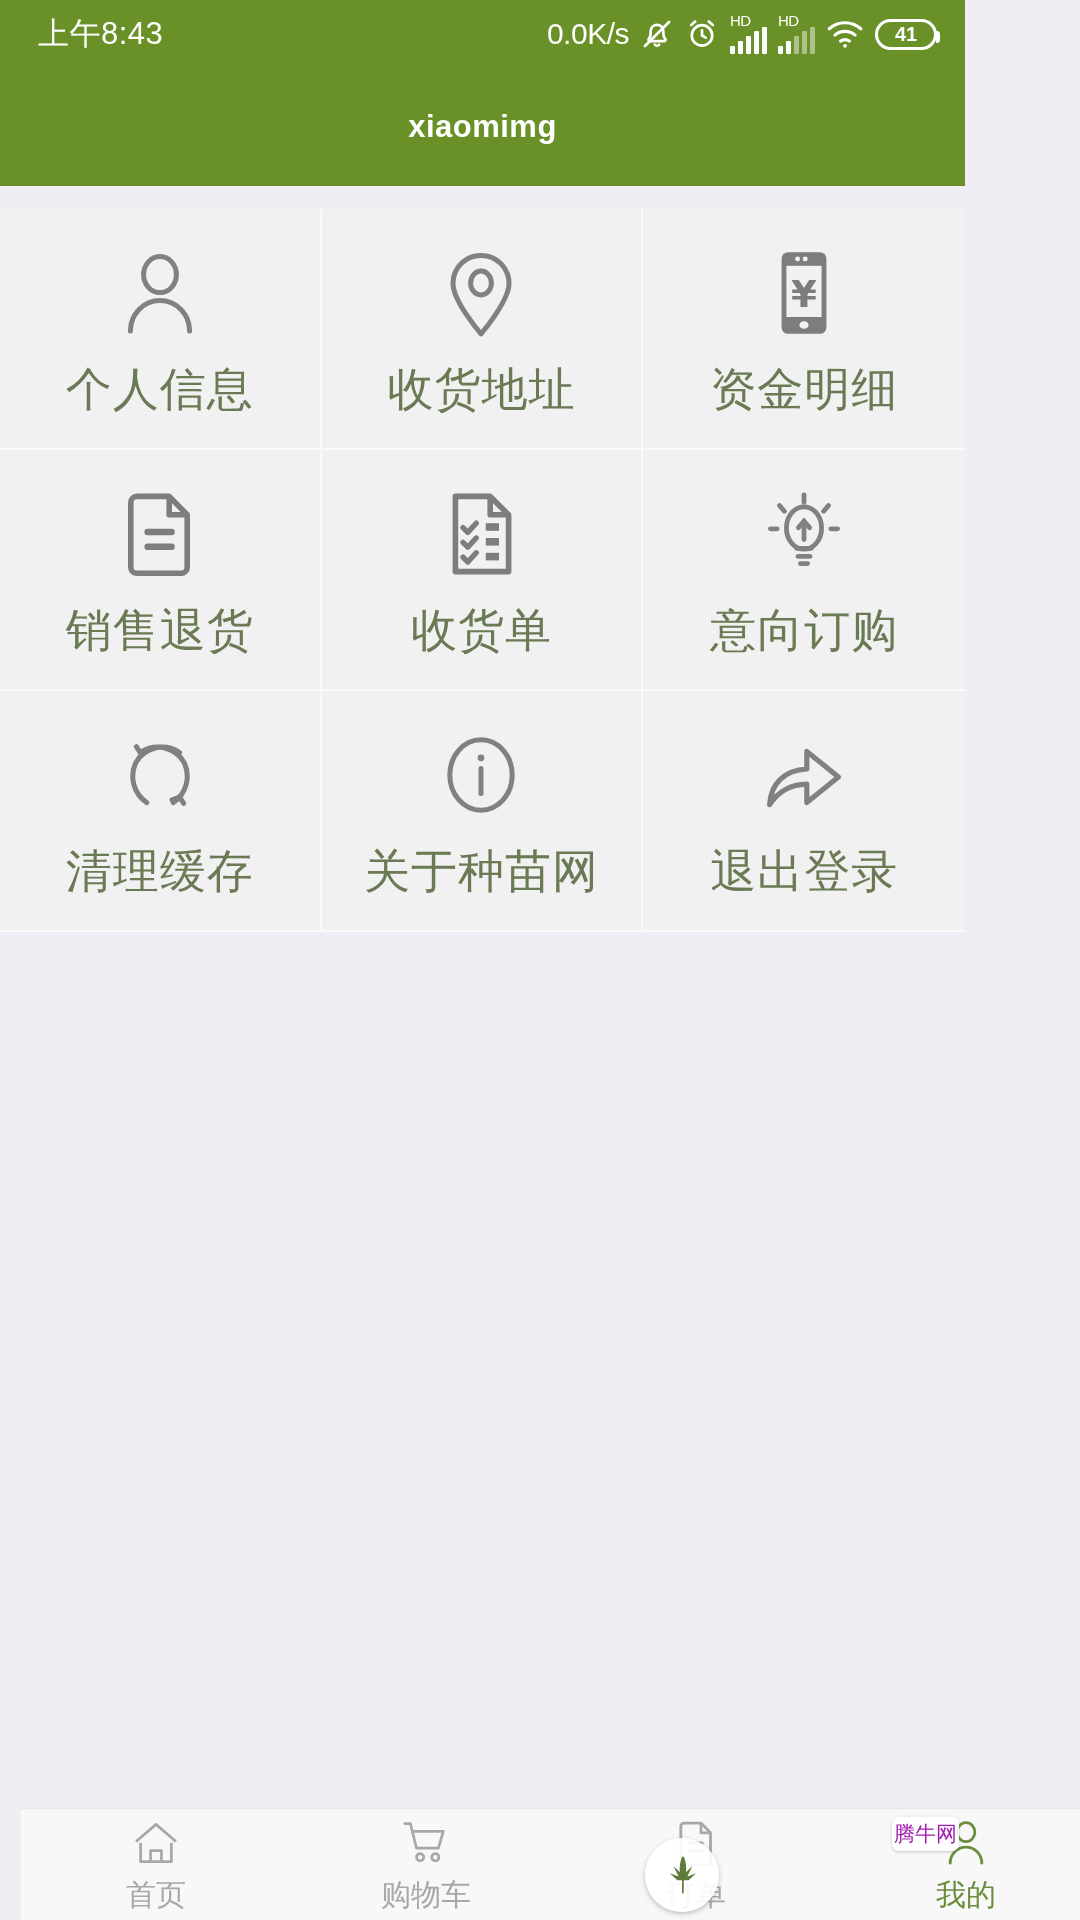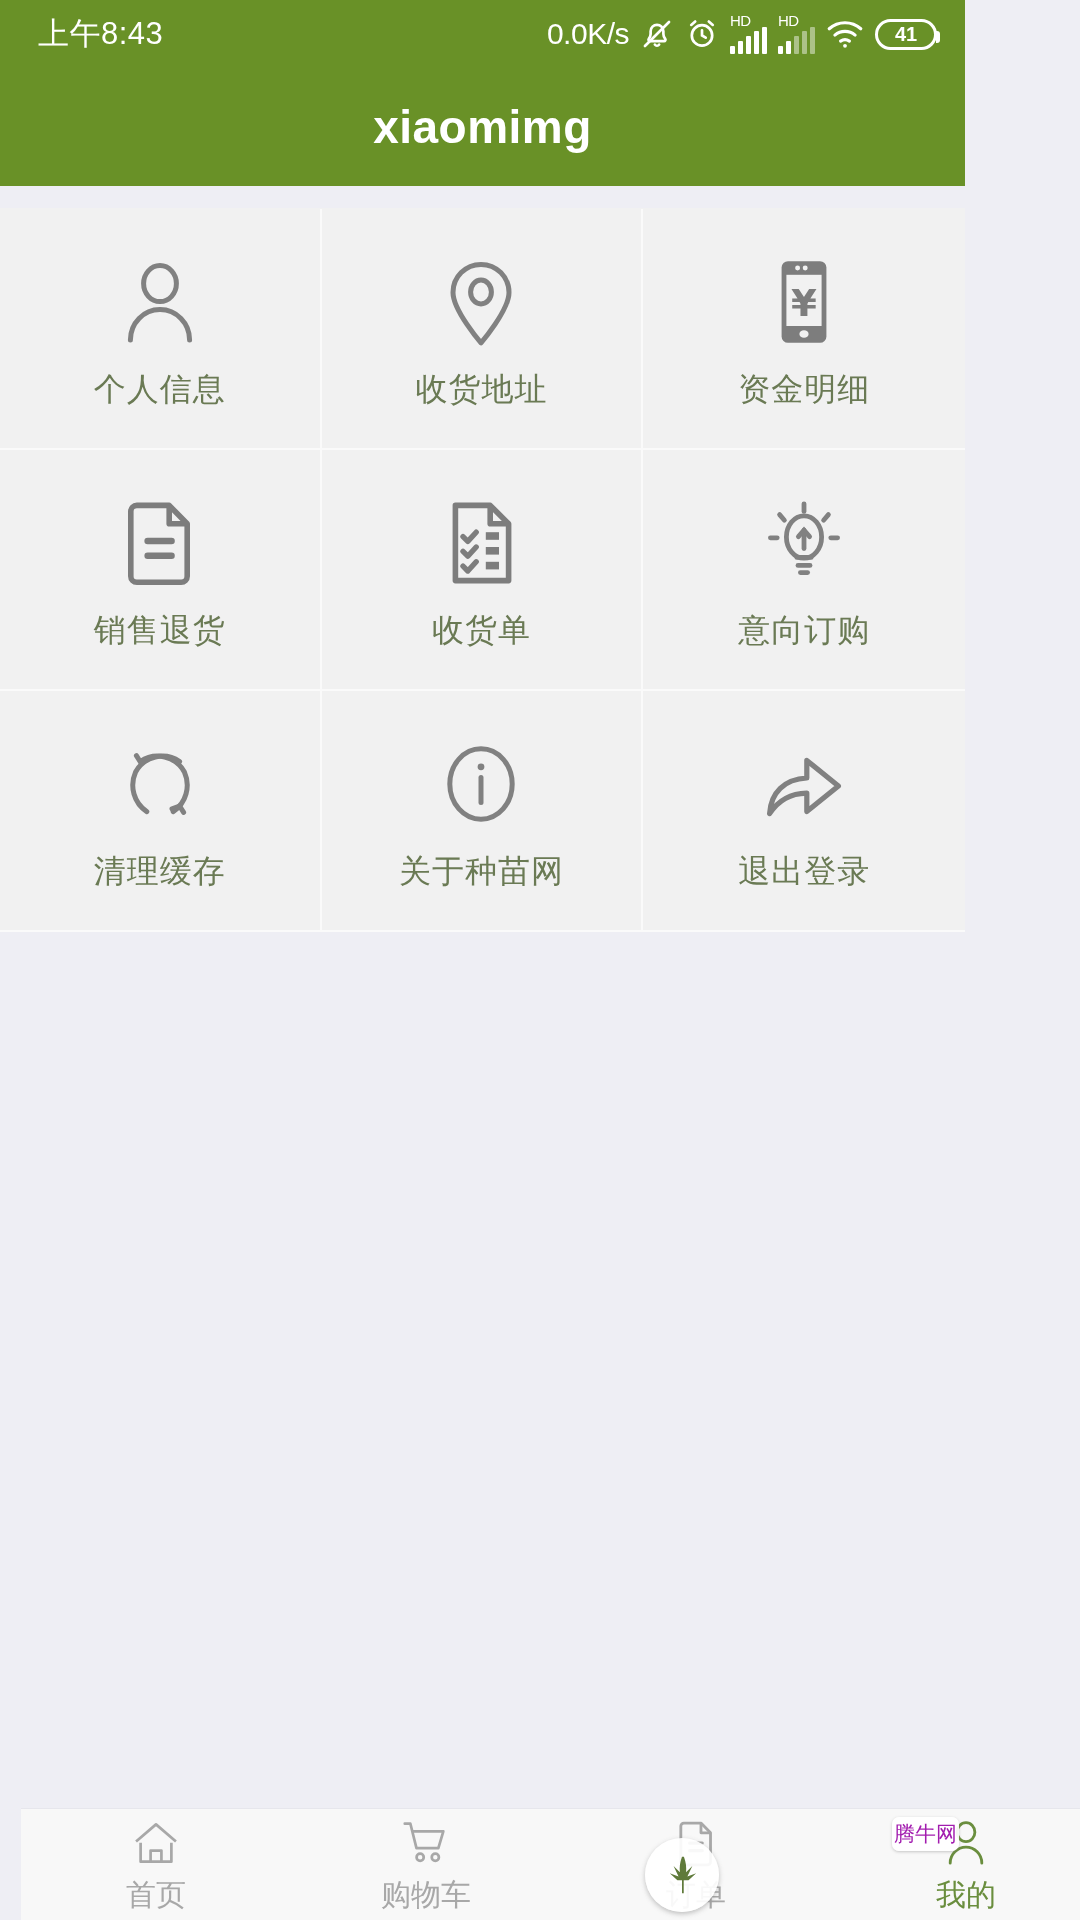--- a/index.html
+++ b/index.html
@@ -42,39 +42,39 @@
     content:""; position:absolute; right:-6px; top:9px; width:4px; height:12px;
     background:#fff; border-radius:0 3px 3px 0;
   }
   .battery span{ color:#fff; font-size:20px; font-weight:bold; }
 
   
   .titlebar {
     height:118px; background:#699127; display:flex; align-items:center;
     justify-content:center; flex:0 0 auto;
   }
-  .titlebar h1 { color:#fff; font-size:46px; font-weight:bold; letter-spacing:0.5px; }
+  .titlebar h1 { color:#fff; font-size:31px; font-weight:bold; letter-spacing:0.5px; }
 
   
   .grid-wrap { flex:1 1 auto; background:#eeeef4; overflow:hidden; }
   .grid {
     display:grid; grid-template-columns:repeat(3,1fr);
     background:#fbfbfb; margin-top:22px;
     border-top:1px solid #f1f1f1;
   }
   .cell {
     height:241px; background:#f1f1f1;
     display:flex; flex-direction:column; align-items:center; justify-content:center;
     border-right:2px solid #fafafa; border-bottom:2px solid #fafafa;
     gap:10px;
   }
   .cell:nth-child(3n){ border-right:none; }
   .cell-icon { height:112px; display:flex; align-items:center; justify-content:center; }
   .cell-icon svg { display:block; }
-  .cell-label { color:#6a7a54; font-size:32px; letter-spacing:1px; }
+  .cell-label { color:#6a7a54; font-size:46px; letter-spacing:1px; }
 
   
   .tabbar {
     position:absolute; left:0; bottom:0; width:1080px; height:112px;
     background:#f8f8f8; border-top:1px solid #e6e6ec;
     display:flex; align-items:center;margin-left:21px;
   }
   .tab {
     flex:1; display:flex; flex-direction:column; align-items:center; justify-content:center;
     gap:6px; height:100%;

